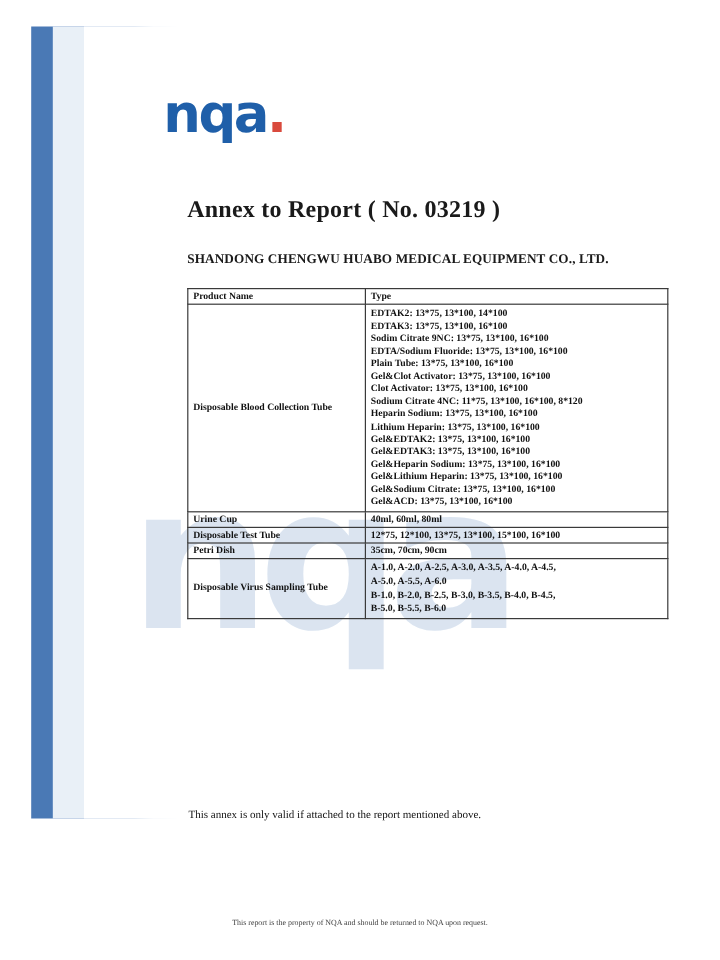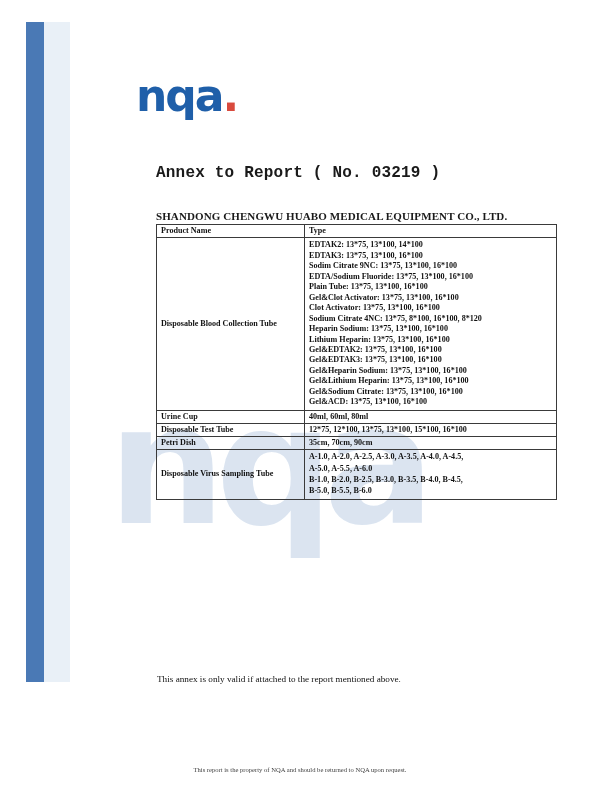--- a/index.html
+++ b/index.html
@@ -91,42 +91,42 @@
     color: #1f5fa9;
   }
   .logo .dot {
     color: #d94a3d;
   }
 
   .doc-title {
     position: absolute;
     left: 156px;
     top: 164px;
-    font-family: Liberation Mono, monospace;
-    font-size: 16px;
+    font-family: Liberation Serif, serif;
+    font-size: 20px;
     font-weight: bold;
     color: #1a1a1a;
     letter-spacing: 0.2px;
   }
 
   .company {
     position: absolute;
     left: 156px;
     top: 210px;
     font-family: "Liberation Serif", serif;
     font-size: 11px;
     font-weight: bold;
     color: #1a1a1a;
     letter-spacing: 0.1px;
   }
 
   table.spec {
     position: absolute;
     left: 156px;
-    top: 224px;
+    top: 240px;
     width: 300px;
     border-collapse: collapse;
     table-layout: fixed;
   }
   table.spec td, table.spec th {
     border: 1px solid #3a3a3a;
     vertical-align: middle;
     font-family: "Liberation Serif", serif;
     font-size: 8.1px;
     font-weight: bold;
@@ -211,21 +211,21 @@
         <tr>
           <td>Disposable Blood Collection Tube</td>
           <td class="cell-list">
             <div class="line">EDTAK2: 13*75, 13*100, 14*100</div>
             <div class="line">EDTAK3: 13*75, 13*100, 16*100</div>
             <div class="line">Sodim Citrate 9NC: 13*75, 13*100, 16*100</div>
             <div class="line">EDTA/Sodium Fluoride: 13*75, 13*100, 16*100</div>
             <div class="line">Plain Tube: 13*75, 13*100, 16*100</div>
             <div class="line">Gel&amp;Clot Activator: 13*75, 13*100, 16*100</div>
             <div class="line">Clot Activator: 13*75, 13*100, 16*100</div>
-            <div class="line">Sodium Citrate 4NC: 13*75, 8*100, 16*100, 8*120</div>
+            <div class="line">Sodium Citrate 4NC: 11*75, 13*100, 16*100, 8*120</div>
             <div class="line">Heparin Sodium: 13*75, 13*100, 16*100</div>
             <div class="line">Lithium Heparin: 13*75, 13*100, 16*100</div>
             <div class="line">Gel&amp;EDTAK2: 13*75, 13*100, 16*100</div>
             <div class="line">Gel&amp;EDTAK3: 13*75, 13*100, 16*100</div>
             <div class="line">Gel&amp;Heparin Sodium: 13*75, 13*100, 16*100</div>
             <div class="line">Gel&amp;Lithium Heparin: 13*75, 13*100, 16*100</div>
             <div class="line">Gel&amp;Sodium Citrate: 13*75, 13*100, 16*100</div>
             <div class="line">Gel&amp;ACD: 13*75, 13*100, 16*100</div>
           </td>
         </tr>

